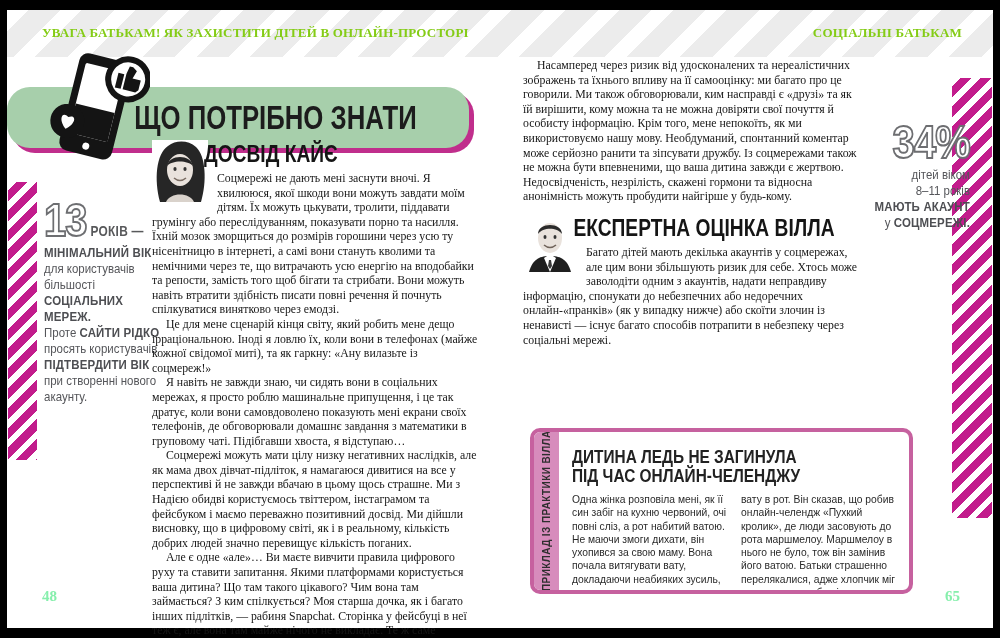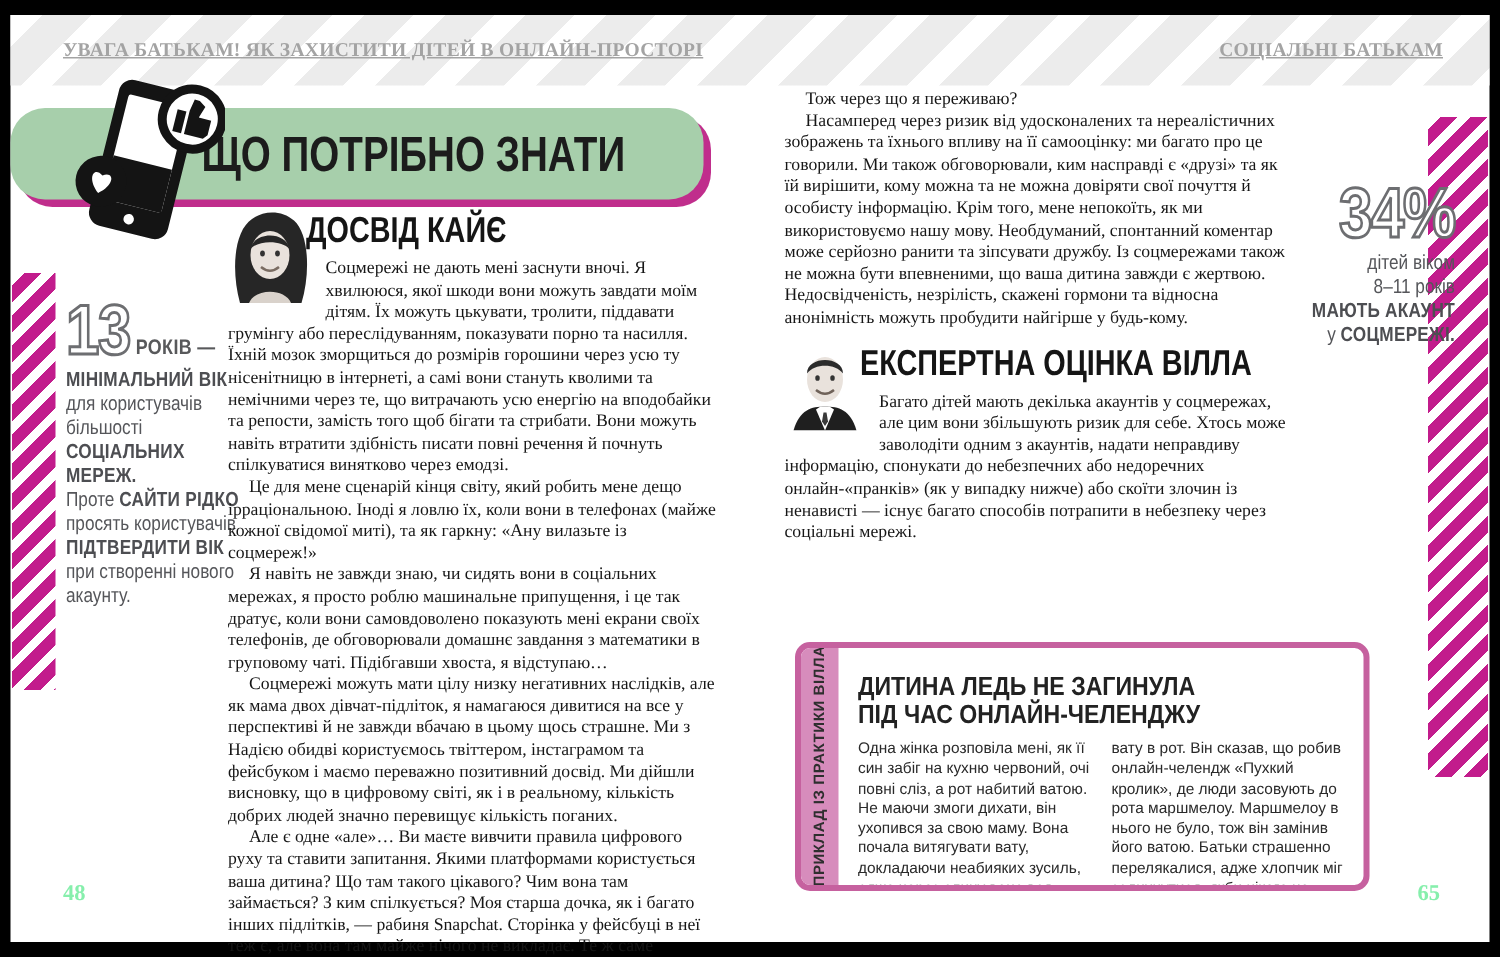--- a/index.html
+++ b/index.html
@@ -10,28 +10,28 @@
   }
   .paper { position:absolute; left:7px; right:7px; top:10px; bottom:10px; background:#fff; }
 
   
   .top-stripes {
     position:absolute; left:7px; top:10px; width:986px; height:47px;
     background:repeating-linear-gradient(135deg,#ffffff 0 15px,#ececec 15px 38px);
   }
   .hdr {
     position:absolute; top:25px; font-family:"Liberation Serif",serif;
-    font-weight:bold; font-size:13px; color:#a3a3a3; letter-spacing:.2px;text-decoration:underline;
+    font-weight:bold; font-size:13px; color:#84cc16; letter-spacing:.2px;
   }
   .hdr-left { left:42px; }
   .hdr-right { right:38px; }
 
   
   .banner {
-    position:absolute; left:7px; top:72px; width:462px; height:61px;
+    position:absolute; left:7px; top:87px; width:462px; height:61px;
     background:#a7cfab; border-radius:23px;
     box-shadow:5px 5px 0 #c02e8c;
     display:flex; align-items:center; justify-content:center;
   }
   .banner-title {
     font-family:"Liberation Sans",sans-serif; font-weight:bold; font-size:33px;
     color:#1c1c1c; transform:scaleX(.78); white-space:nowrap; padding-left:96px;
   }
   .phone-icon { position:absolute; left:38px; top:50px; z-index:3; }
 
@@ -161,21 +161,20 @@
     </svg>
     <div class="sec-title">ДОСВІД КАЙЄ</div>
     <p class="noindent">Соцмережі не дають мені заснути вночі. Я хвилююся, якої шкоди вони можуть завдати моїм дітям. Їх можуть цькувати, тролити, піддавати грумінгу або переслідуванням, показувати порно та насилля. Їхній мозок зморщиться до розмірів горошини через усю ту нісенітницю в інтернеті, а самі вони стануть кволими та немічними через те, що витрачають усю енергію на вподобайки та репости, замість того щоб бігати та стрибати. Вони можуть навіть втратити здібність писати повні речення й почнуть спілкуватися винятково через емодзі.</p>
     <p>Це для мене сценарій кінця світу, який робить мене дещо ірраціональною. Іноді я ловлю їх, коли вони в телефонах (майже кожної свідомої миті), та як гаркну: «Ану вилазьте із соцмереж!»</p>
     <p>Я навіть не завжди знаю, чи сидять вони в соціальних мережах, я просто роблю машинальне припущення, і це так дратує, коли вони самовдоволено показують мені екрани своїх телефонів, де обговорювали домашнє завдання з математики в груповому чаті. Підібгавши хвоста, я відступаю…</p>
     <p>Соцмережі можуть мати цілу низку негативних наслідків, але як мама двох дівчат-підліток, я намагаюся дивитися на все у перспективі й не завжди вбачаю в цьому щось страшне. Ми з Надією обидві користуємось твіттером, інстаграмом та фейсбуком і маємо переважно позитивний досвід. Ми дійшли висновку, що в цифровому світі, як і в реальному, кількість добрих людей значно перевищує кількість поганих.</p>
     <p>Але є одне «але»… Ви маєте вивчити правила цифрового руху та ставити запитання. Якими платформами користується ваша дитина? Що там такого цікавого? Чим вона там займається? З ким спілкується? Моя старша дочка, як і багато інших підлітків, — рабиня Snapchat. Сторінка у фейсбуці в неї теж є, але вона там майже нічого не викладає. Те ж саме стосується інстаграму.</p>
   </div>
 
   <div class="col col-right">
-    <p>Тож через що я переживаю?</p>
     <p>Насамперед через ризик від удосконалених та нереалістичних зображень та їхнього впливу на її самооцінку: ми багато про це говорили. Ми також обговорювали, ким насправді є «друзі» та як їй вирішити, кому можна та не можна довіряти свої почуття й особисту інформацію. Крім того, мене непокоїть, як ми використовуємо нашу мову. Необдуманий, спонтанний коментар може серйозно ранити та зіпсувати дружбу. Із соцмережами також не можна бути впевненими, що ваша дитина завжди є жертвою. Недосвідченість, незрілість, скажені гормони та відносна анонімність можуть пробудити найгірше у будь-кому.</p>
 
     <div class="expert-block">
       <svg class="avatar" width="54" height="58" viewBox="0 0 54 58">
         <rect width="54" height="58" fill="#ffffff"></rect>
         <path d="M6 58 C 10 44 18 42 27 42 C 36 42 44 44 48 58 Z" fill="#1f1f1f"></path>
         <polygon points="21,44 27,58 33,44 30,42 24,42" fill="#ffffff"></polygon>
         <polygon points="26,46 28,46 29,52 27,55 25,52" fill="#3a3a3a"></polygon>
         <ellipse cx="27" cy="24" rx="12" ry="15" fill="#e9e2dc"></ellipse>
         <path d="M15 20 C 15 8 39 8 39 20 C 34 13 20 13 15 20 Z" fill="#2b2b2b"></path>

